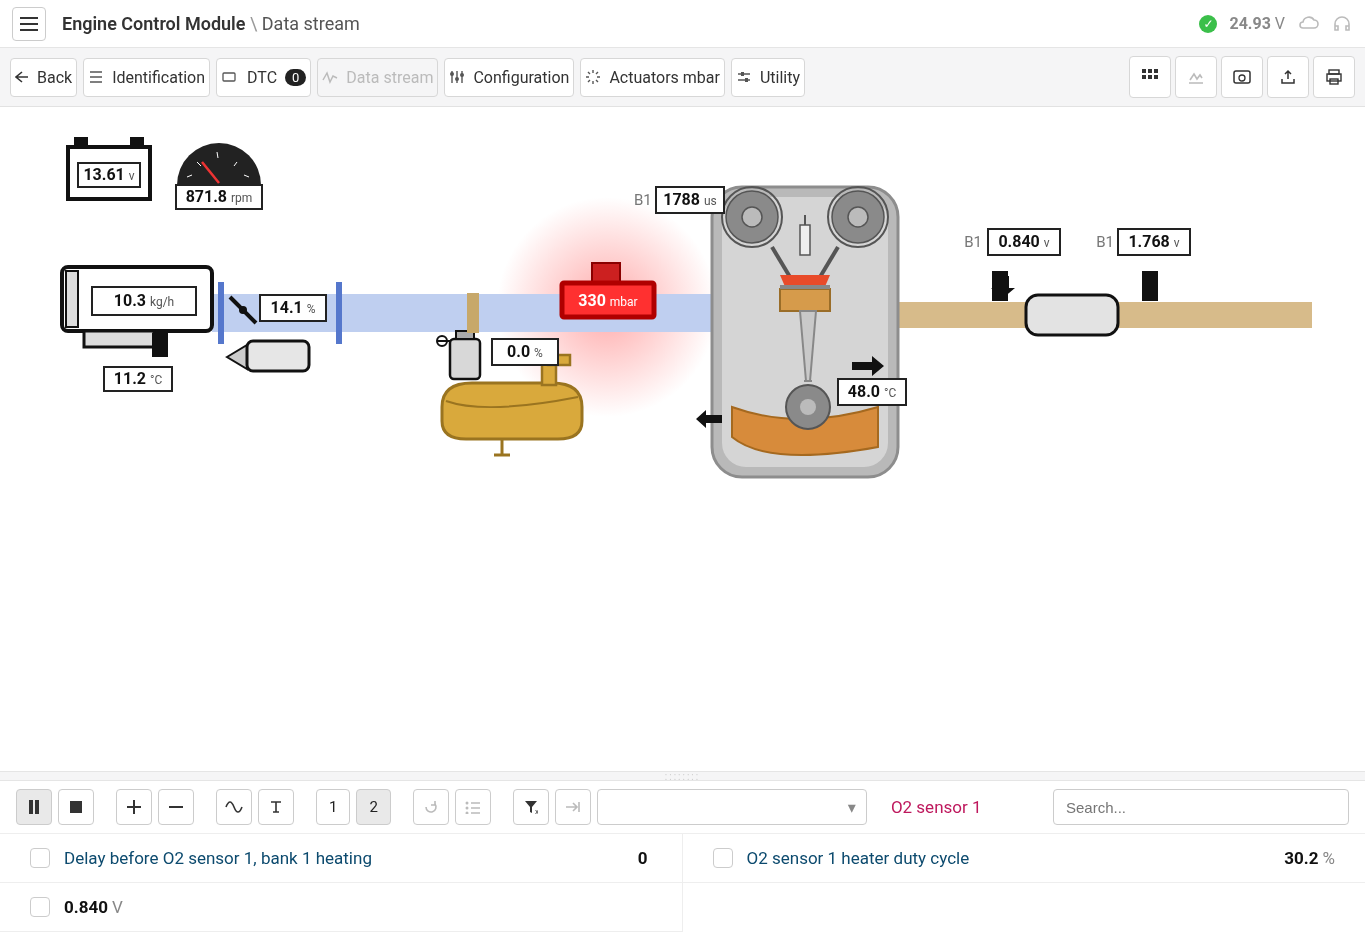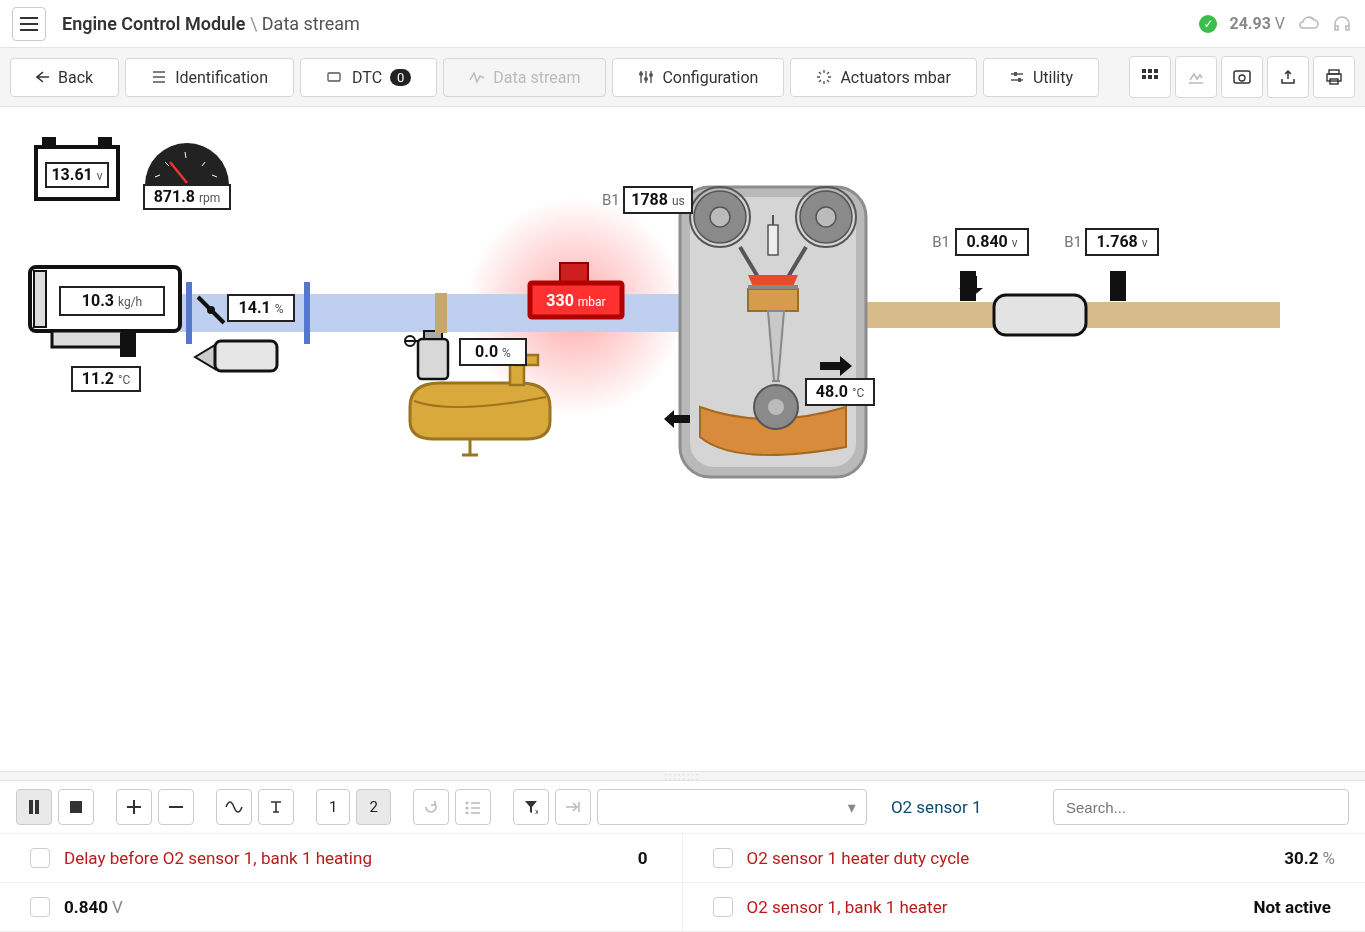--- a/index.html
+++ b/index.html
@@ -11,29 +11,29 @@
   .hamburger { width: 34px; height: 34px; border: 1px solid #ccc; border-radius: 4px; display:flex;align-items:center;justify-content:center;cursor:pointer; }
   .breadcrumb { font-size: 18px; font-weight: 600; color: #333; }
   .breadcrumb .sep { color: #999; font-weight: 400; }
   .breadcrumb .current { font-weight: 400; color: #555; }
   .titlebar-spacer { flex: 1; }
   .status { display:flex; align-items:center; gap: 12px; color:#888; font-size:16px; }
   .status .ok { width:18px;height:18px;border-radius:50%;background:#3bbf4a;display:flex;align-items:center;justify-content:center;color:#fff;font-size:12px; }
 
   
   .navrow { display:flex; align-items:center; gap:6px; padding:8px 10px; background:#f5f5f6; border-bottom:1px solid #e2e2e2; }
-  .navbtn { display:flex; align-items:center; gap:8px; padding:9px 25px; border:1px solid #d7d7d7; border-radius:4px; background:#fff; font-size:16px; color:#333; cursor:pointer; }
+  .navbtn { display:flex; align-items:center; gap:8px; padding:9px 4px; border:1px solid #d7d7d7; border-radius:4px; background:#fff; font-size:16px; color:#333; cursor:pointer; }
   .navbtn.disabled { color:#bbb; background:#f5f5f6; cursor:default; }
   .navbtn .badge { background:#222; color:#fff; border-radius:10px; font-size:13px; padding:1px 7px; }
   .navrow .flex { flex:1; }
   .iconbtn { width:42px; height:42px; border:1px solid #d7d7d7; border-radius:4px; background:#fff; display:flex;align-items:center;justify-content:center;cursor:pointer; }
   .iconrow { display:flex; gap:4px; }
 
   
-  .diagram-wrap { flex:1; background:#fff; position:relative; overflow:hidden; }
+  .diagram-wrap { flex:1; background:#fff; position:relative; overflow:hidden;margin-left:32px; }
   .diagram-wrap svg { display:block; }
 
   .reading-box { fill:#fff; stroke:#222; stroke-width:2; }
   .reading-box.red { fill:#ff3030; stroke:#b00000; stroke-width:5; }
   .reading-val { font-size:16px; font-weight:700; fill:#111; }
   .reading-val.white { fill:#fff; }
   .reading-unit { font-size:12px; font-weight:400; fill:#555; }
   .reading-unit.white { fill:#fff; }
   .b-label { font-size:15px; fill:#777; }
 
@@ -41,29 +41,29 @@
   .splitter { height:10px; background:#f5f5f6; border-top:1px solid #e5e5e5; border-bottom:1px solid #e5e5e5; display:flex;align-items:center;justify-content:center; color:#ccc; font-size:10px; letter-spacing:2px; cursor:ns-resize; }
 
   
   .bottombar { display:flex; align-items:center; gap:6px; padding:8px 16px; background:#fff; }
   .toolbtn { width:36px;height:36px;border:1px solid #ccc;border-radius:4px;display:flex;align-items:center;justify-content:center;cursor:pointer;background:#fff; }
   .toolbtn.active { background:#e9e9e9; }
   .toolbtn.disabled { color:#ccc; cursor:default; }
   .toolbtn.wide { width:auto; padding:0 12px; font-size:15px; }
   .divider { width:10px; }
   .select { flex:0 0 270px; height:36px; border:1px solid #ccc; border-radius:4px; display:flex;align-items:center;justify-content:flex-end; padding:0 10px; color:#888; cursor:pointer; }
-  .sensor-title { font-size:17px; color:#0c4a6e; margin-left:18px; margin-right:auto; }
+  .sensor-title { font-size:17px; color:#be185d; margin-left:18px; margin-right:auto; }
   .search { width:296px; height:36px; border:1px solid #ccc; border-radius:4px; padding:0 12px; font-size:15px; }
 
   
   .datatable { display:grid; grid-template-columns: 1fr 1fr; border-top:1px solid #eee; }
   .cell { display:flex; align-items:center; gap:14px; padding:14px 30px; border-bottom:1px solid #eee; font-size:17px; }
   .cell:nth-child(odd) { border-right:1px solid #eee; }
   .cell .chk { width:20px;height:20px;border:1px solid #ccc;border-radius:4px;cursor:pointer; }
-  .cell .label { flex:1; color:#b91c1c; }
+  .cell .label { flex:1; color:#0c4a6e; }
   .cell .value { font-weight:700; color:#111; }
   .cell .unit { color:#888; margin-left:4px; font-weight:400; }
 </style>
 </head>
 <body>
 
 <div class="titlebar">
   <div class="hamburger">
     <svg width="18" height="14" viewBox="0 0 18 14">
         <path d="M0 1h18M0 7h18M0 13h18" stroke="#333" stroke-width="2"></path>
@@ -415,18 +415,13 @@
   </div>
   <div class="cell">
     <div class="chk"></div>
     <div class="label">O2 sensor 1 heater duty cycle</div>
     <div><span class="value">30.2</span><span class="unit">%</span></div>
   </div>
   <div class="cell">
     <div class="chk"></div>
     <div><span class="value">0.840</span><span class="unit">V</span></div>
   </div>
-  <div class="cell">
-    <div class="chk"></div>
-    <div class="label">O2 sensor 1, bank 1 heater</div>
-    <div><span class="value">Not active</span><span class="unit"></span></div>
-  </div>
 </div>
 
 </body></html>

